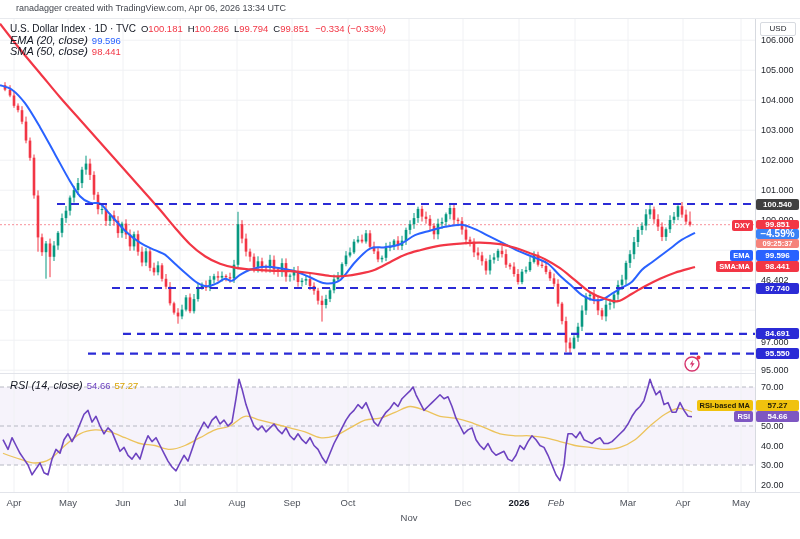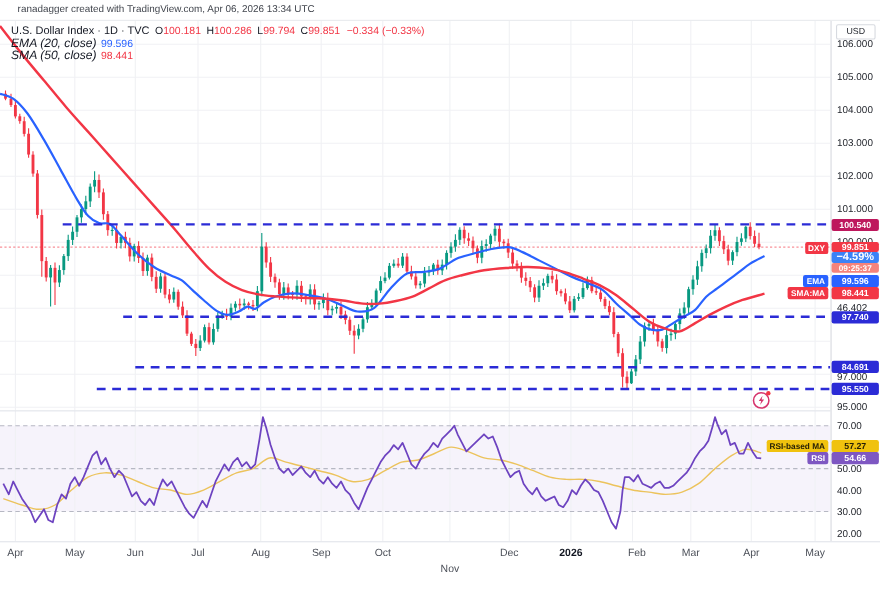--- a/index.html
+++ b/index.html
@@ -458,21 +458,21 @@
         <div class="axis-label" style="top: 256.2px;">46.402</div>
         <div class="axis-label" style="top: 286.2px; margin-top: 32px;">97.000</div>
         <div class="axis-label" style="top: 346.2px;">95.000</div>
         <div class="axis-label" style="top: 363px;">70.00</div>
         <div class="axis-label" style="top: 402px;">50.00</div>
         <div class="axis-label" style="top: 421.5px;">40.00</div>
         <div class="axis-label" style="top: 441px;">30.00</div>
         <div class="axis-label" style="top: 460.5px;">20.00</div>
       </div>
     <div id="badges">
-        <div class="vbadge" style="top: 179.5px; background: #be185d; height: 11px; line-height: 11px; font-size: 8px; color: rgb(255, 255, 255);">100.540</div>
+        <div class="vbadge" style="top: 179.5px; background: #404040; height: 11px; line-height: 11px; font-size: 8px; color: rgb(255, 255, 255);">100.540</div>
         <div class="vbadge" style="top: 263.5px; background: rgb(43, 43, 214); height: 11px; line-height: 11px; font-size: 8px; color: rgb(255, 255, 255);">97.740</div>
         <div class="vbadge" style="top: 309.4px; background: rgb(43, 43, 214); height: 11px; line-height: 11px; font-size: 8px; color: rgb(255, 255, 255);">84.691</div>
         <div class="vbadge" style="top: 329.2px; background: rgb(43, 43, 214); height: 11px; line-height: 11px; font-size: 8px; color: rgb(255, 255, 255);">95.550</div>
         <div class="vbadge" style="top: 200.67px; background: rgb(242, 54, 69); height: 9.5px; line-height: 9.5px; font-size: 8px; color: rgb(255, 255, 255);">99.851</div>
         <div class="vbadge" style="top: 210.17px; background: #3b82f6; height: 9.5px; line-height: 9.5px; font-size: 10px; color: rgb(255, 255, 255);">−4.59%</div>
         <div class="vbadge" style="top: 219.67px; background: rgb(245, 131, 123); height: 9.5px; line-height: 9.5px; font-size: 7.5px; color: rgb(255, 255, 255);">09:25:37</div>
         <div class="tagchip" style="top: 200.67px; background: rgb(242, 54, 69); height: 11px; line-height: 11px; font-size: 7.5px; color: rgb(255, 255, 255);">DXY</div>
         <div class="vbadge" style="top: 231.17px; background: rgb(41, 98, 255); height: 11px; line-height: 11px; font-size: 8px; color: rgb(255, 255, 255);">99.596</div>
         <div class="tagchip" style="top: 231.17px; background: rgb(41, 98, 255); height: 11px; line-height: 11px; font-size: 7.5px; color: rgb(255, 255, 255);">EMA</div>
         <div class="vbadge" style="top: 242.47px; background: rgb(242, 54, 69); height: 11px; line-height: 11px; font-size: 8px; color: rgb(255, 255, 255);">98.441</div>
@@ -488,20 +488,23 @@
         <span class="ltitle">U.S. Dollar Index · 1D · TVC</span><span id="ohlc"><span class="ok">O</span><span class="ov">100.181</span><span class="ok">H</span><span class="ov">100.286</span><span class="ok">L</span><span class="ov">99.794</span><span class="ok">C</span><span class="ov">99.851</span></span><span class="chg">−0.334 (−0.33%)</span>
       </div>
       <div class="lrow">
         <span class="lname">EMA (20, close)</span><span class="lv blue">99.596</span>
       </div>
       <div class="lrow">
         <span class="lname">SMA (50, close)</span><span class="lv redc">98.441</span>
       </div>
     </div>
 
+    <div class="legend rsi-legend">
+      <span class="lname">RSI (14, close)</span><span class="lv purple">54.66</span><span class="lv yellow">57.27</span>
+    </div>
 
     <div class="flash-btn">
       <svg width="19" height="19" viewBox="0 0 19 19">
         <circle cx="9" cy="10" r="7" fill="none" stroke="#d6336c" stroke-width="1.4"></circle>
         <path d="M10.2 5.8 L6.8 10.6 H9 L8 14.2 L11.6 9.2 H9.4 Z" fill="#d6336c"></path>
         <circle cx="15.5" cy="3.5" r="2" fill="#f23645"></circle>
       </svg>
     </div>
   </div>
 
@@ -509,19 +512,19 @@
       <div class="month" style="left: 14px;">Apr</div>
       <div class="month" style="left: 68px;">May</div>
       <div class="month" style="left: 123px;">Jun</div>
       <div class="month" style="left: 180px;">Jul</div>
       <div class="month" style="left: 237px;">Aug</div>
       <div class="month" style="left: 292px;">Sep</div>
       <div class="month" style="left: 348px;">Oct</div>
       <div class="month" style="left: 409px; margin-top: 15px;">Nov</div>
       <div class="month" style="left: 463px;">Dec</div>
       <div class="month bold" style="left: 519px;">2026</div>
-      <div class="month" style="left: 579px;">Feb</div>
+      <div class="month" style="left: 556px; font-style: italic;">Feb</div>
       <div class="month" style="left: 628px;">Mar</div>
       <div class="month" style="left: 683px;">Apr</div>
       <div class="month" style="left: 741px;">May</div>
     </div>
 
 </div>
 
 </body></html>

